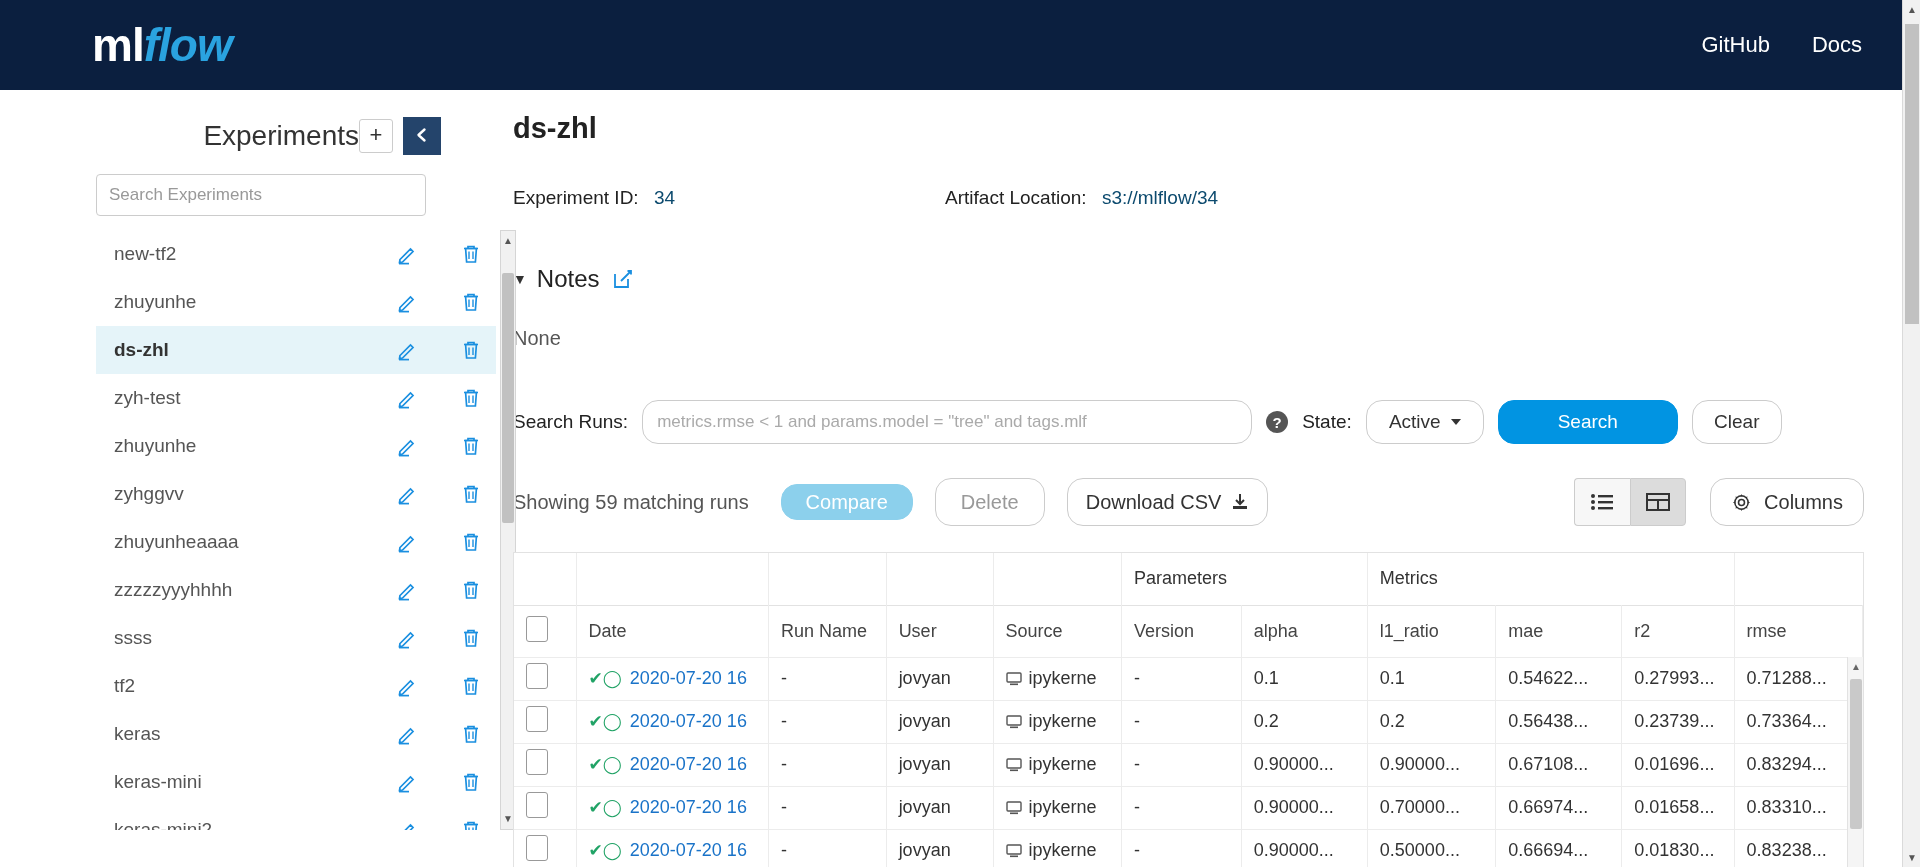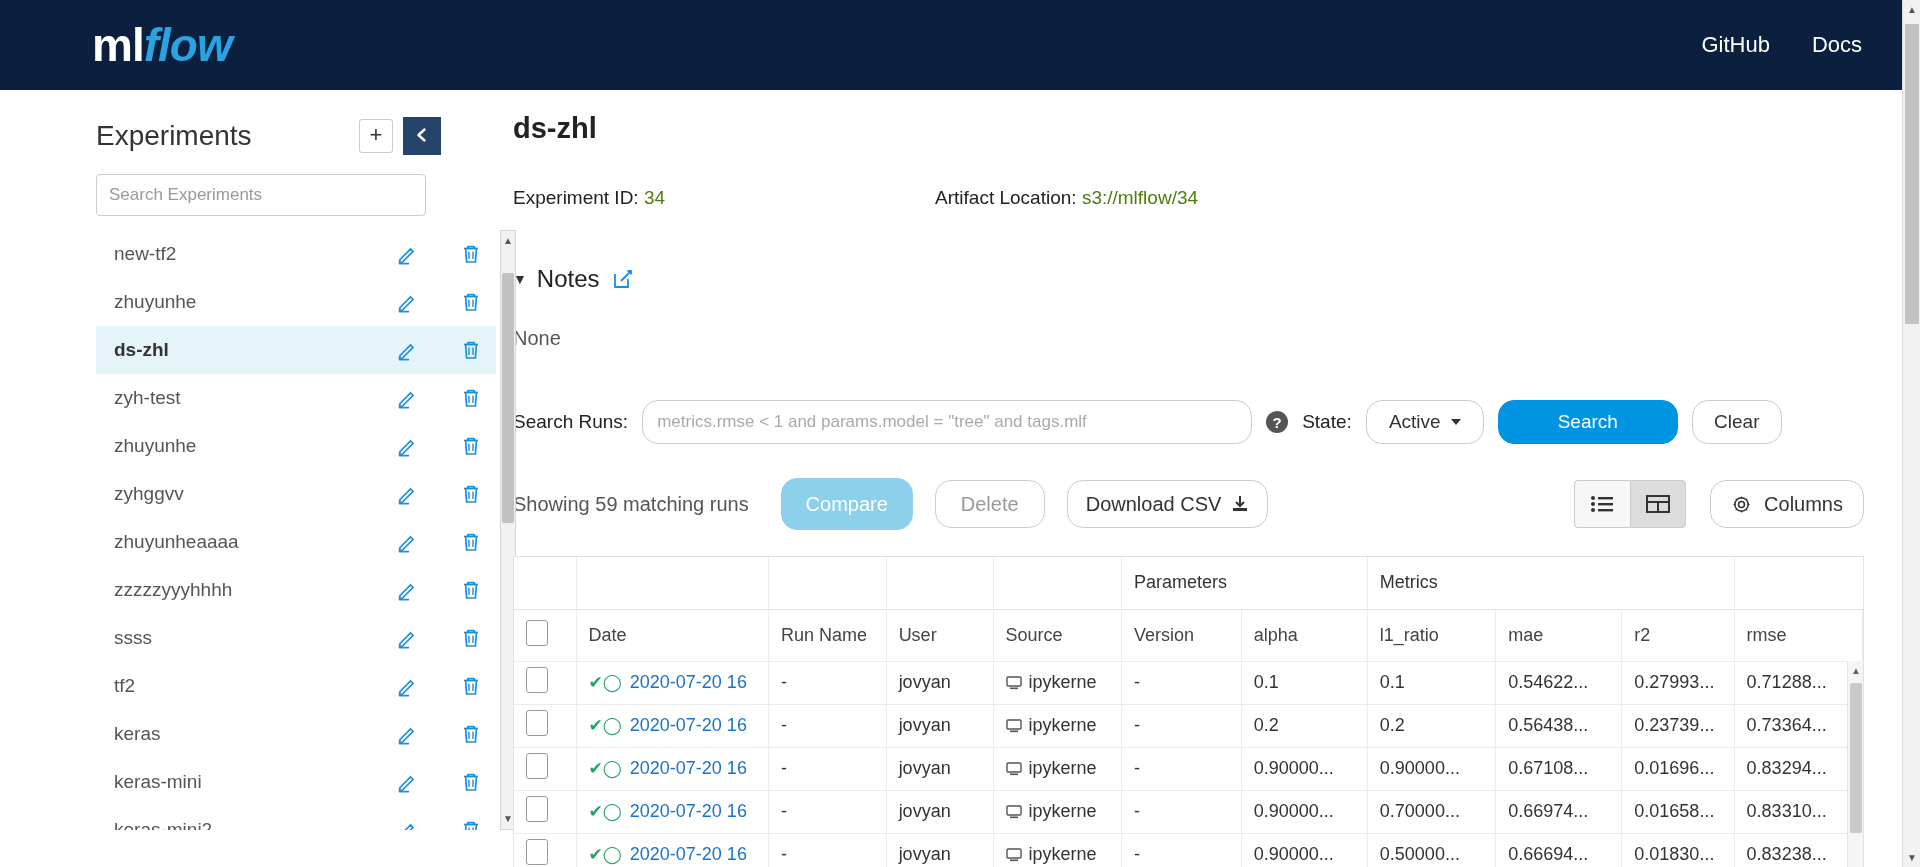--- a/index.html
+++ b/index.html
@@ -53,20 +53,21 @@
     display: flex;
     align-items: center;
     padding: 0 0 0 96px;
     height: 48px;
   }
   .sb-title {
     font-size: 28px;
     color: #333;
     font-weight: 400;
     flex: 1;
+    text-align: right;
   }
   .sb-plus {
     width: 34px; height: 34px;
     border: 1px solid #ccc;
     border-radius: 3px;
     background: #fff;
     color: #333;
     font-size: 22px;
     line-height: 30px;
     text-align: center;
@@ -169,21 +170,21 @@
     margin: 0 0 0 0;
     padding-left: 0;
   }
   .meta-row {
     display: flex;
     margin-top: 42px;
     font-size: 19px;
     color: #222;
   }
   .meta-label { color: #222; }
-  .meta-val { color: #4d7c0f; }
+  .meta-val { color: #0c4a6e; margin-left: 10px; }
   .meta-item-2 { margin-left: 270px; }
 
   .notes-head {
     margin-top: 56px;
     display: flex;
     align-items: center;
     font-size: 24px;
     color: #222;
   }
   .caret {
@@ -260,21 +261,21 @@
     margin-top: 34px;
     display: flex;
     align-items: center;
   }
   .showing { font-size: 20px; color: #555; margin-right: 32px; }
   .btn-compare {
     background: #8cd0ec;
     border-color: #8cd0ec;
     color: #fff;
     width: 132px;
-    height: 52px;
+    height: 36px;
     font-size: 20px;
   }
   .btn-delete {
     margin-left: 22px;
     width: 110px; height: 48px;
     color: #999;
     font-size: 20px;
   }
   .btn-csv {
     margin-left: 22px;

